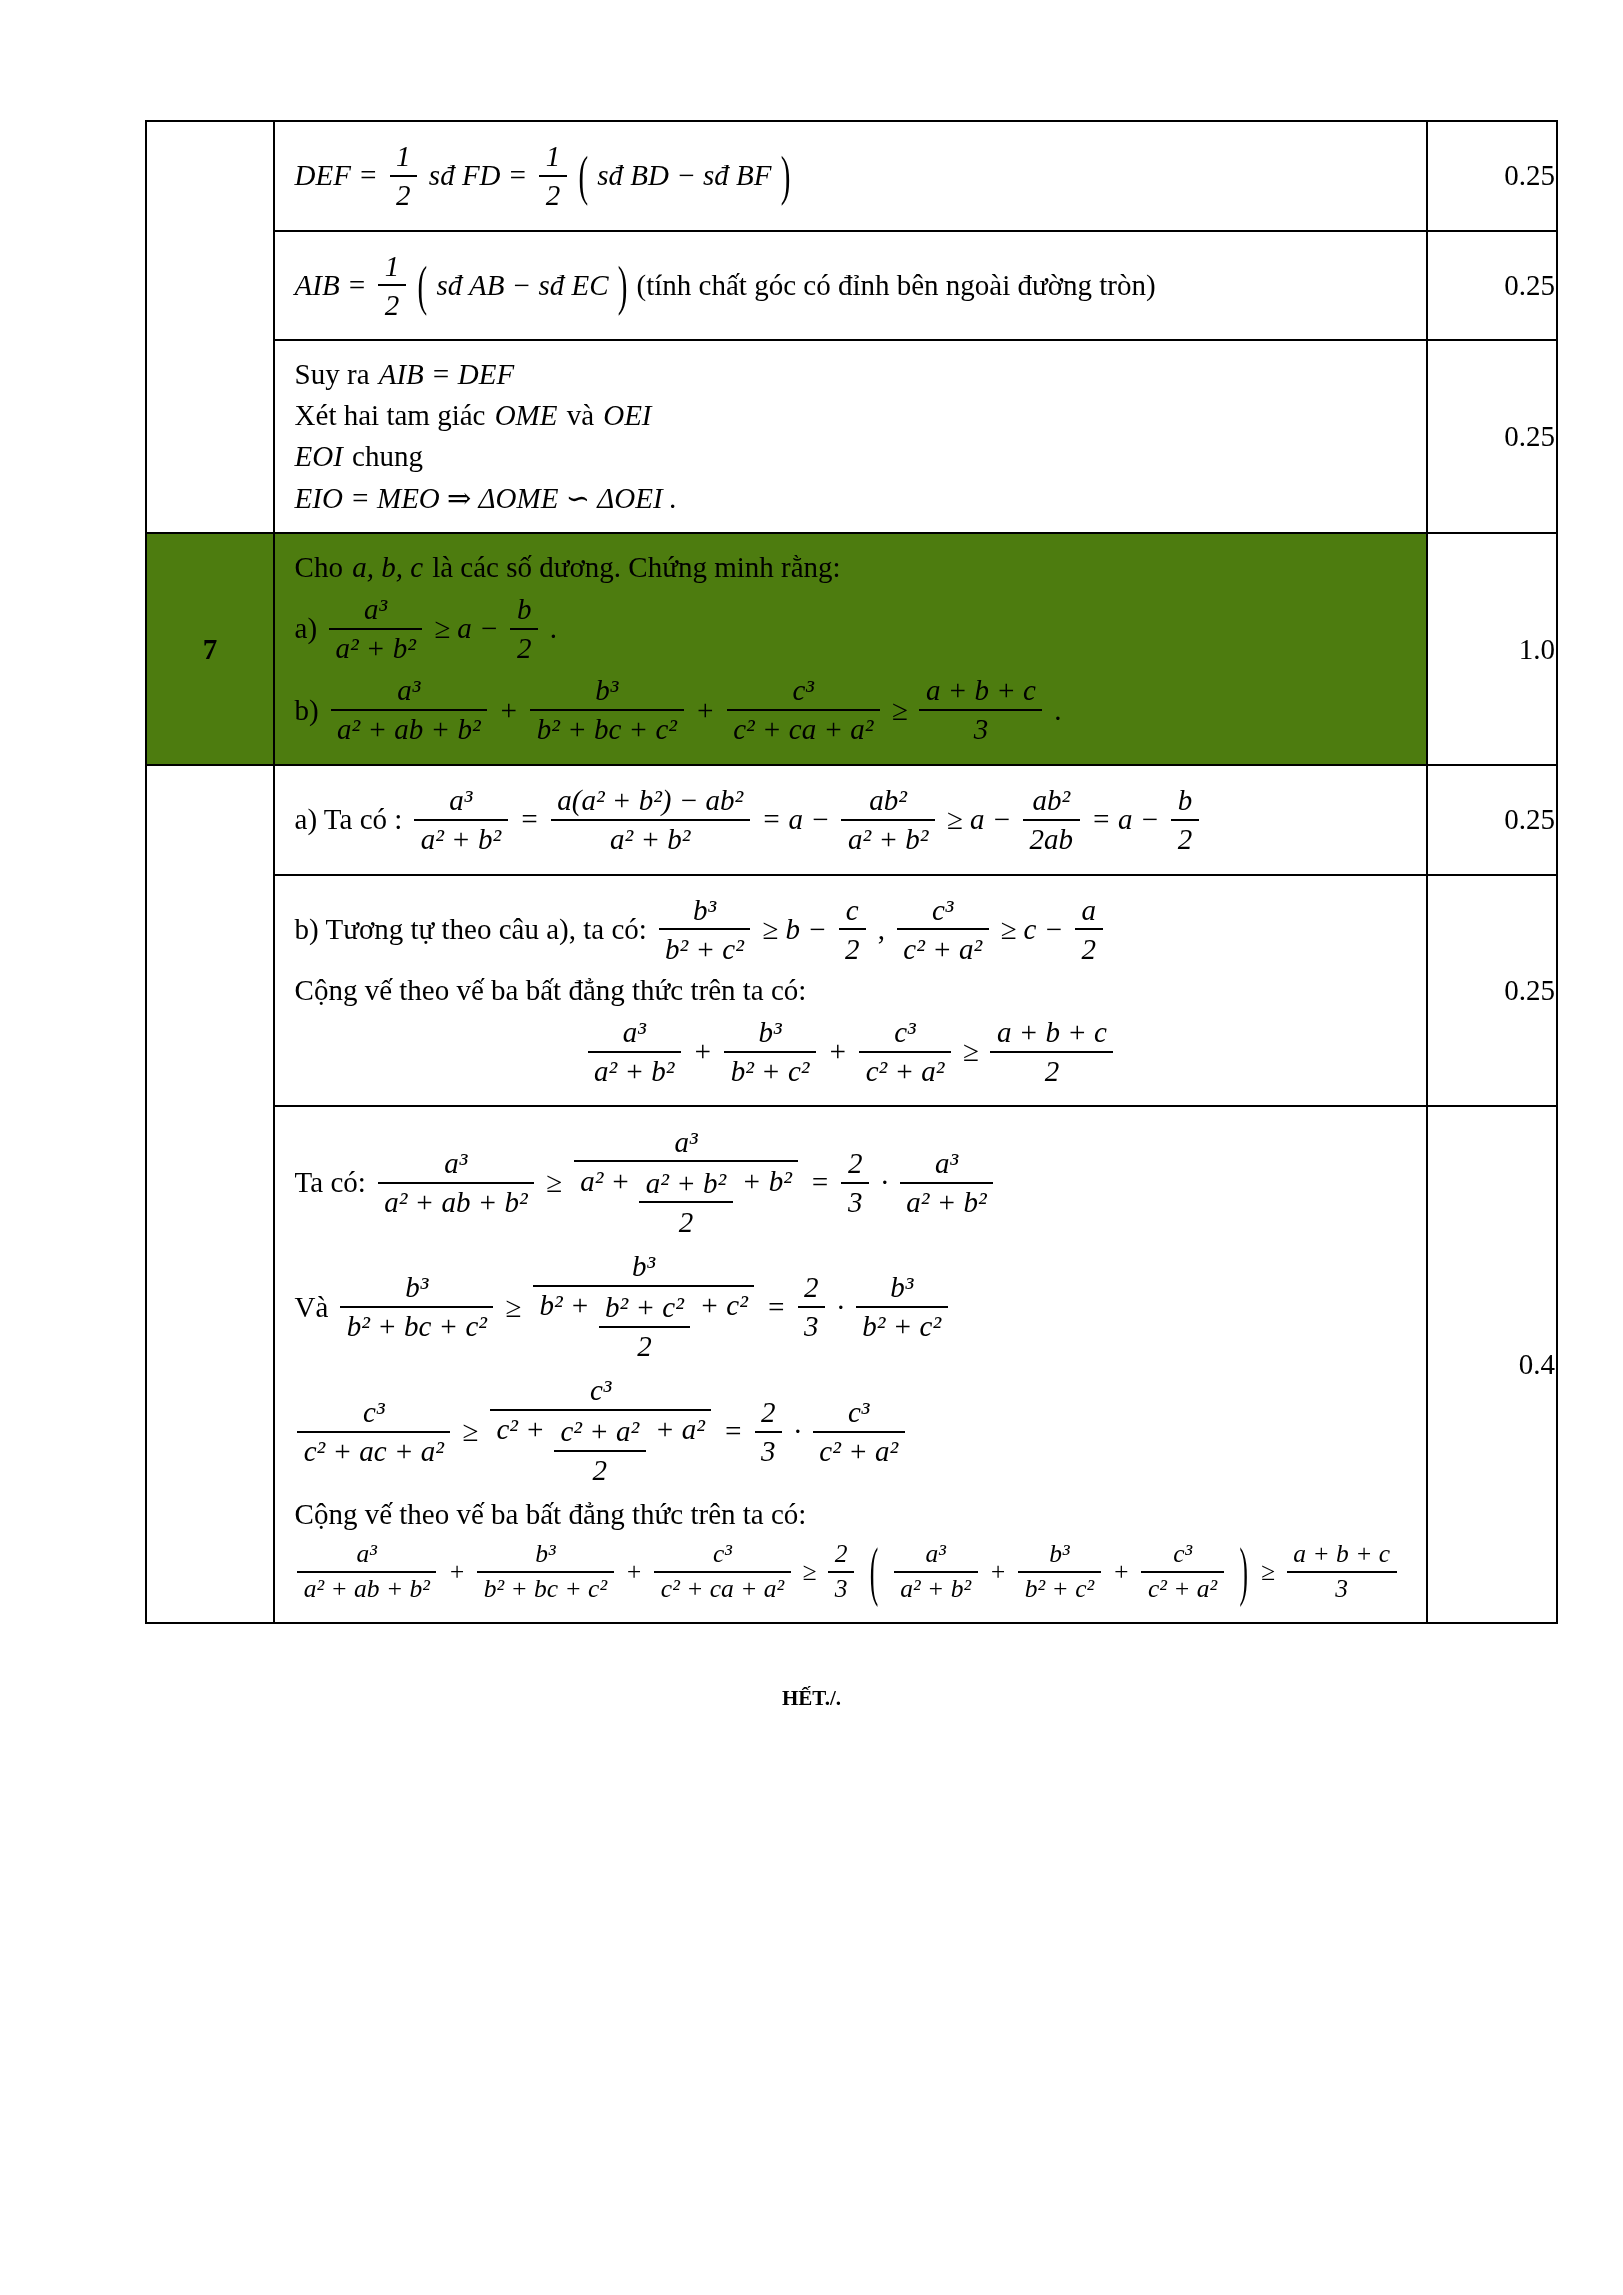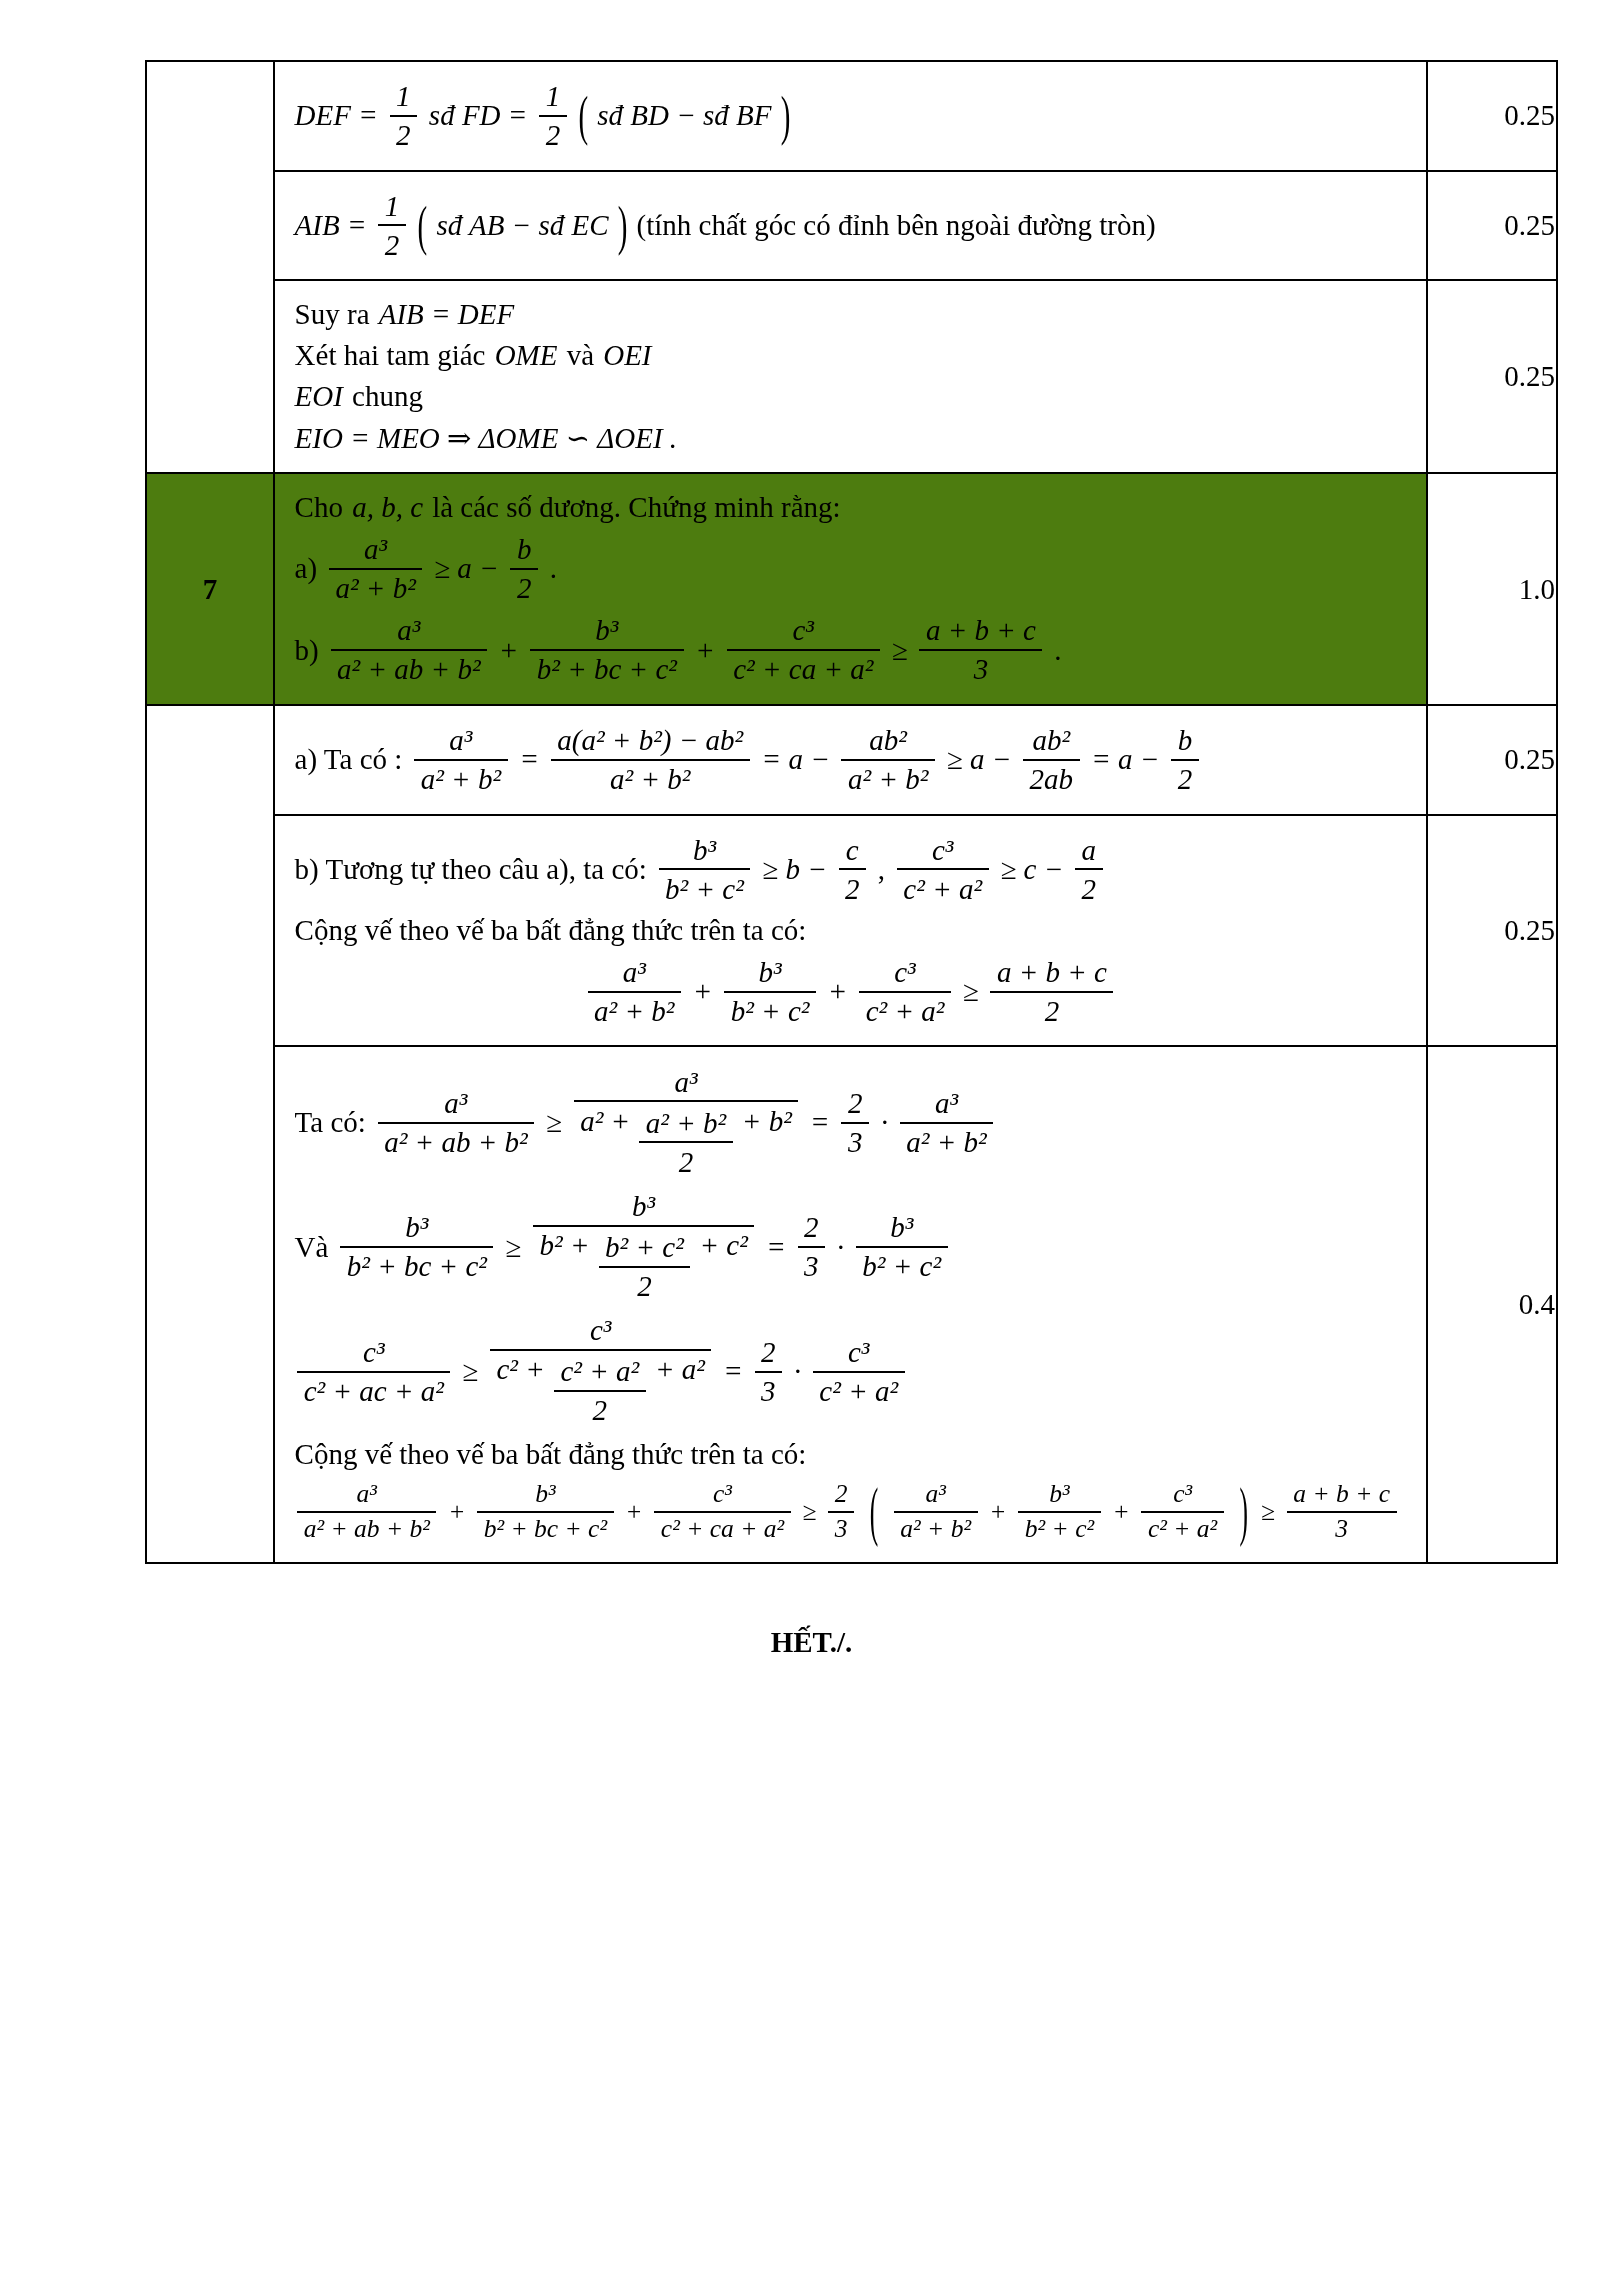--- a/index.html
+++ b/index.html
@@ -1,38 +1,38 @@
 <!DOCTYPE html>
 <html style="font-size:10.5px"><head>
 <meta charset="utf-8">
 <style>
   html,body{margin:0;padding:0;background:#ffffff;}
   .page{position:relative;width:1623px;height:2295px;background:#ffffff;color:#000;
         font-family:"Liberation Serif","DejaVu Serif",serif;font-size:29px;overflow:hidden;}
-  .page-inner{padding-top:60px;}
+  .page-inner{padding-top:120px;}
   table.grading{border-collapse:collapse;margin-left:145px;width:1413px;table-layout:fixed;}
   td{border:2px solid #000;vertical-align:middle;}
   td.qcol{width:124px;text-align:center;font-weight:bold;}
   td.score{width:126px;text-align:right;}
   td.ccell{padding:9.2px 19.6px;}
   .shaded{background:#4d7c0f;}
   .score-bold{font-weight:normal;}
   .line{display:flex;align-items:center;gap:9.2px;margin:7.9px 0;white-space:nowrap;}
   .line.center{justify-content:center;}
   .math{font-style:italic;}
   .plain{font-style:normal;}
   .frac{display:inline-flex;flex-direction:column;text-align:center;margin:0 2.6px;}
   .frac .num{padding:2px 6.5px 3.3px;line-height:1.05;}
   .frac .den{border-top:2px solid #000;padding:3.3px 6.5px 2px;line-height:1.05;}
   .den-row{display:flex;align-items:flex-start;justify-content:center;gap:6.5px;}
   .paren{display:inline-block;font-style:normal;line-height:1;}
   .t19{transform:scaleY(1.9);}
   .t26{transform:scaleY(2.6);margin:0 3.9px;}
   .tight{font-size:25.5px;}
-  .footer{width:1623px;text-align:center;font-weight:bold;font-size:29px;margin-top:62px;}
+  .footer{width:1623px;text-align:center;font-weight:bold;font-size:21px;margin-top:62px;}
 </style>
 </head>
 <body>
 
 <div class="page">
  <div class="page-inner">
 
   <table class="grading">
 
    <tbody>

